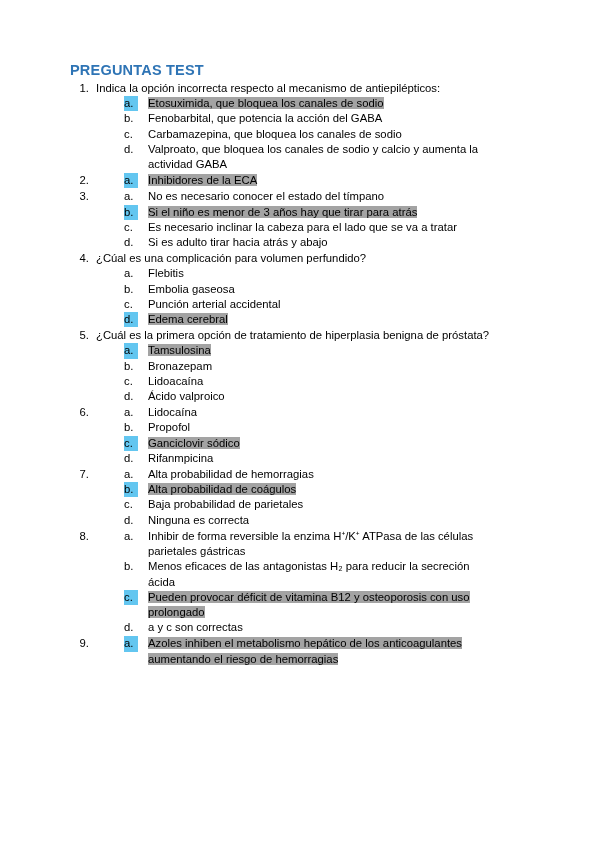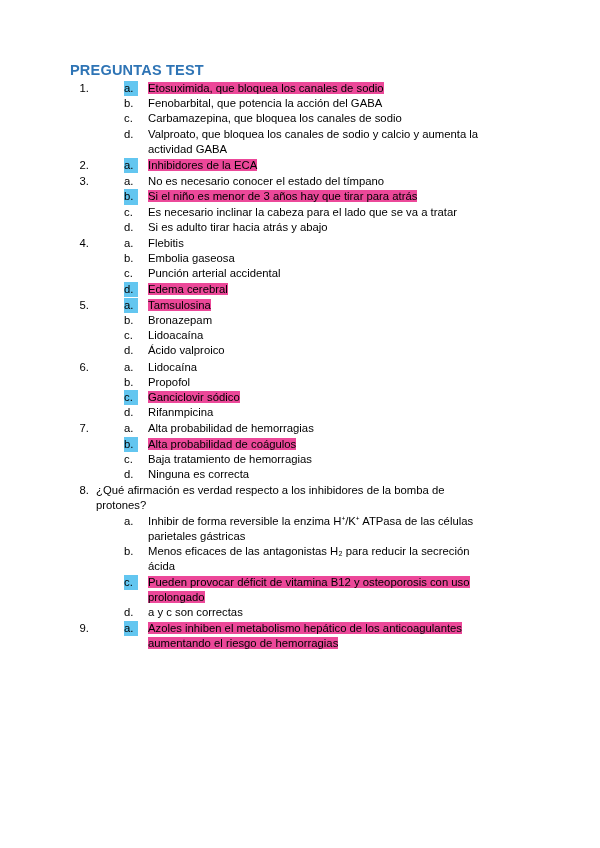--- a/index.html
+++ b/index.html
@@ -78,35 +78,36 @@
     width: 14px;
     text-align: left;
   }
   li.answer.hl::before {
     background: #63c6f0;
   }
   .a-text {
     display: inline;
   }
   li.answer.hl .a-text {
-    background: #ec4899;
+    background: #a3a3a3;
     box-decoration-break: clone;
     -webkit-box-decoration-break: clone;
   }
 </style>
 </head>
 <body>
 
 <div class="page">
 
   <h1 class="doc-title">PREGUNTAS TEST</h1>
 
   <ol class="questions">
 
     <li class="question">
+      <span class="q-text">Indica la opción incorrecta respecto al mecanismo de antiepilépticos:</span>
       <ol class="answers">
         <li class="answer hl"><span class="a-text">Etosuximida, que bloquea los canales de sodio</span></li>
         <li class="answer"><span class="a-text">Fenobarbital, que potencia la acción del GABA</span></li>
         <li class="answer"><span class="a-text">Carbamazepina, que bloquea los canales de sodio</span></li>
         <li class="answer"><span class="a-text">Valproato, que bloquea los canales de sodio y calcio y aumenta la actividad GABA</span></li>
       </ol>
     </li>
 
     <li class="question">
       <ol class="answers">
@@ -117,29 +118,31 @@
     <li class="question">
       <ol class="answers">
         <li class="answer"><span class="a-text">No es necesario conocer el estado del tímpano</span></li>
         <li class="answer hl"><span class="a-text">Si el niño es menor de 3 años hay que tirar para atrás</span></li>
         <li class="answer"><span class="a-text">Es necesario inclinar la  cabeza para el lado que se va a tratar</span></li>
         <li class="answer"><span class="a-text">Si es adulto tirar hacia atrás y abajo</span></li>
       </ol>
     </li>
 
     <li class="question">
+      <span class="q-text">¿Cúal es una complicación para volumen perfundido?</span>
       <ol class="answers">
         <li class="answer"><span class="a-text">Flebitis</span></li>
         <li class="answer"><span class="a-text">Embolia gaseosa</span></li>
         <li class="answer"><span class="a-text">Punción arterial accidental</span></li>
         <li class="answer hl"><span class="a-text">Edema cerebral</span></li>
       </ol>
     </li>
 
     <li class="question">
+      <span class="q-text">¿Cuál es la primera opción de tratamiento de hiperplasia benigna de próstata?</span>
       <ol class="answers">
         <li class="answer hl"><span class="a-text">Tamsulosina</span></li>
         <li class="answer"><span class="a-text">Bronazepam</span></li>
         <li class="answer"><span class="a-text">Lidoacaína</span></li>
         <li class="answer"><span class="a-text">Ácido  valproico</span></li>
       </ol>
     </li>
 
     <li class="question">
       <ol class="answers">
@@ -147,27 +150,26 @@
         <li class="answer"><span class="a-text">Propofol</span></li>
         <li class="answer hl"><span class="a-text">Ganciclovir sódico</span></li>
         <li class="answer"><span class="a-text">Rifanmpicina</span></li>
       </ol>
     </li>
 
     <li class="question">
       <ol class="answers">
         <li class="answer"><span class="a-text">Alta probabilidad de hemorragias</span></li>
         <li class="answer hl"><span class="a-text">Alta probabilidad de coágulos</span></li>
-        <li class="answer"><span class="a-text">Baja tratamiento de hemorragias</span></li>
+        <li class="answer"><span class="a-text">Baja probabilidad de parietales</span></li>
         <li class="answer"><span class="a-text">Ninguna es correcta</span></li>
       </ol>
     </li>
 
     <li class="question">
-      <span class="q-text">¿Qué afirmación es verdad respecto a los inhibidores de la bomba de protones?</span>
       <ol class="answers">
         <li class="answer"><span class="a-text">Inhibir de forma reversible la enzima H⁺/K⁺ ATPasa de las células parietales gástricas</span></li>
         <li class="answer"><span class="a-text">Menos eficaces de las antagonistas H₂ para reducir la secreción ácida</span></li>
         <li class="answer hl"><span class="a-text">Pueden provocar déficit de vitamina B12 y osteoporosis con uso prolongado</span></li>
         <li class="answer"><span class="a-text">a y c son correctas</span></li>
       </ol>
     </li>
 
     <li class="question">
       <ol class="answers">

